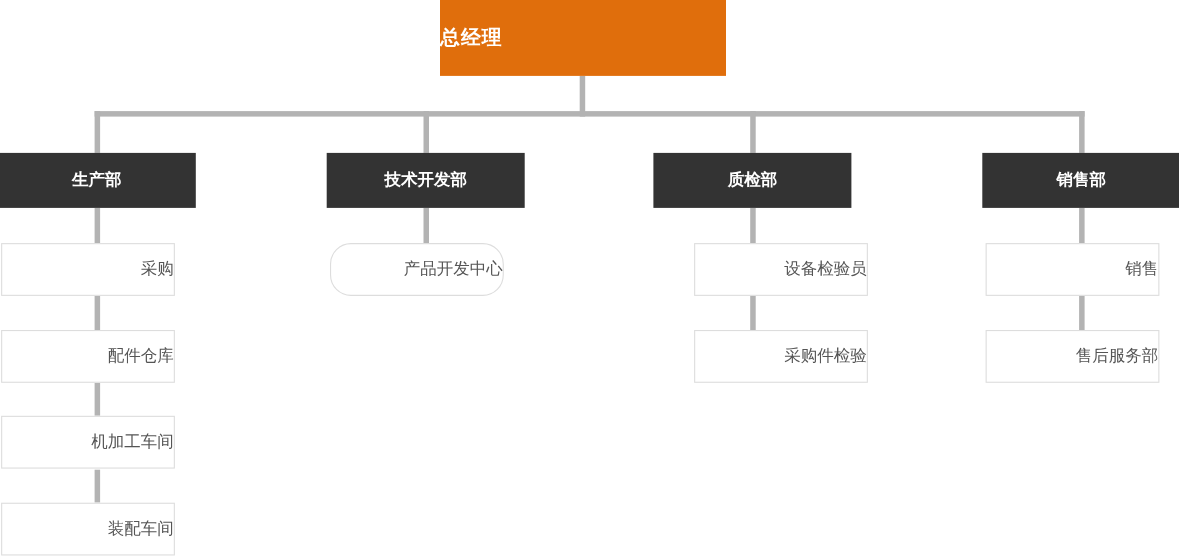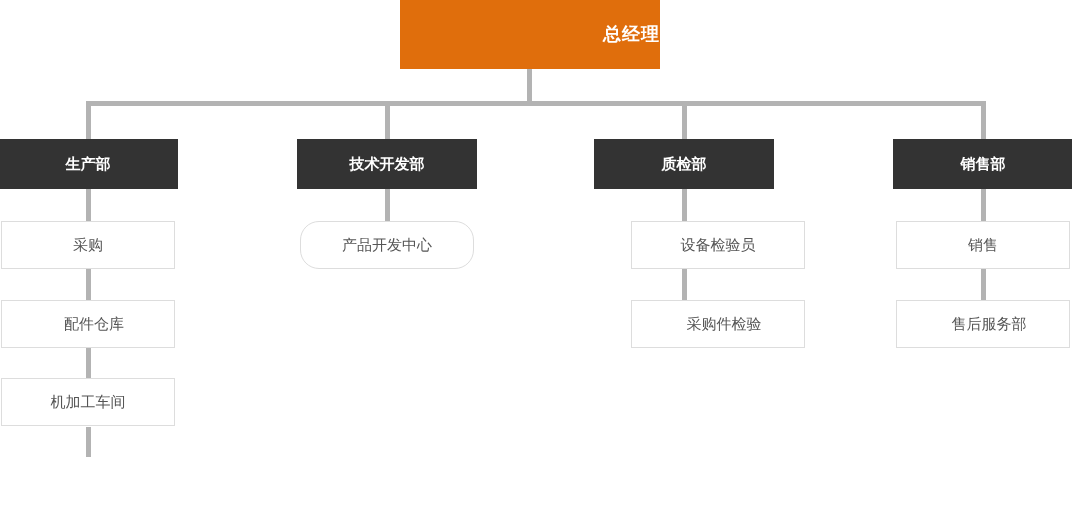--- a/index.html
+++ b/index.html
@@ -23,46 +23,46 @@
   
   .root-node {
     position: absolute;
     left: 400px; top: 0;
     width: 260px; height: 69px;
     background: var(--root-bg, #e06e0c);
     color: #ffffff;
     font-size: 18px;
     font-weight: bold;
     line-height: 69px;
-    text-align: right;
+    text-align: left;
     letter-spacing: 1px;
   }
   
   .dept-node {
     position: absolute;
     top: 139px;
     width: 180px; height: 50px;
     background: var(--dept-bg, #333333);
     color: #ffffff;
     font-size: 15px;
     font-weight: bold;
     line-height: 50px;
     text-align: center;
   }
   
   .child-node {
     position: absolute;
-    width: 174px; height: 48px;
+    width: 158px; height: 48px;
     box-sizing: border-box;
     background: #ffffff;
     border: 1px solid var(--node-border, #dddddd);
     color: var(--node-text, #555555);
     font-size: 15px;
     line-height: 46px;
-    text-align: center;
+    text-align: right;
   }
   
   .c1 { left: 1px; }
   .c2 { left: 300px; border-radius: 19px; }
   .c3 { left: 631px; }
   .c4 { left: 896px; }
   
   .r2 { top: 221px; }
   .r3 { top: 300px; padding-left: 12px; }
   .r4 { top: 378px; }
@@ -94,20 +94,21 @@
   <div class="root-node">总经理</div>
 
   <div class="dept-node" style="left:-2px;">生产部</div>
   <div class="dept-node" style="left:297px;">技术开发部</div>
   <div class="dept-node" style="left:594px;">质检部</div>
   <div class="dept-node" style="left:893px;">销售部</div>
 
   <div class="child-node c1 r2">采购</div>
   <div class="child-node c1 r3">配件仓库</div>
   <div class="child-node c1 r4">机加工车间</div>
+  <div class="child-node c1 r5">装配车间</div>
 
   <div class="child-node c2 r2">产品开发中心</div>
 
   <div class="child-node c3 r2">设备检验员</div>
   <div class="child-node c3 r3">采购件检验</div>
 
   <div class="child-node c4 r2">销售</div>
   <div class="child-node c4 r3">售后服务部</div>
 
 </div>

